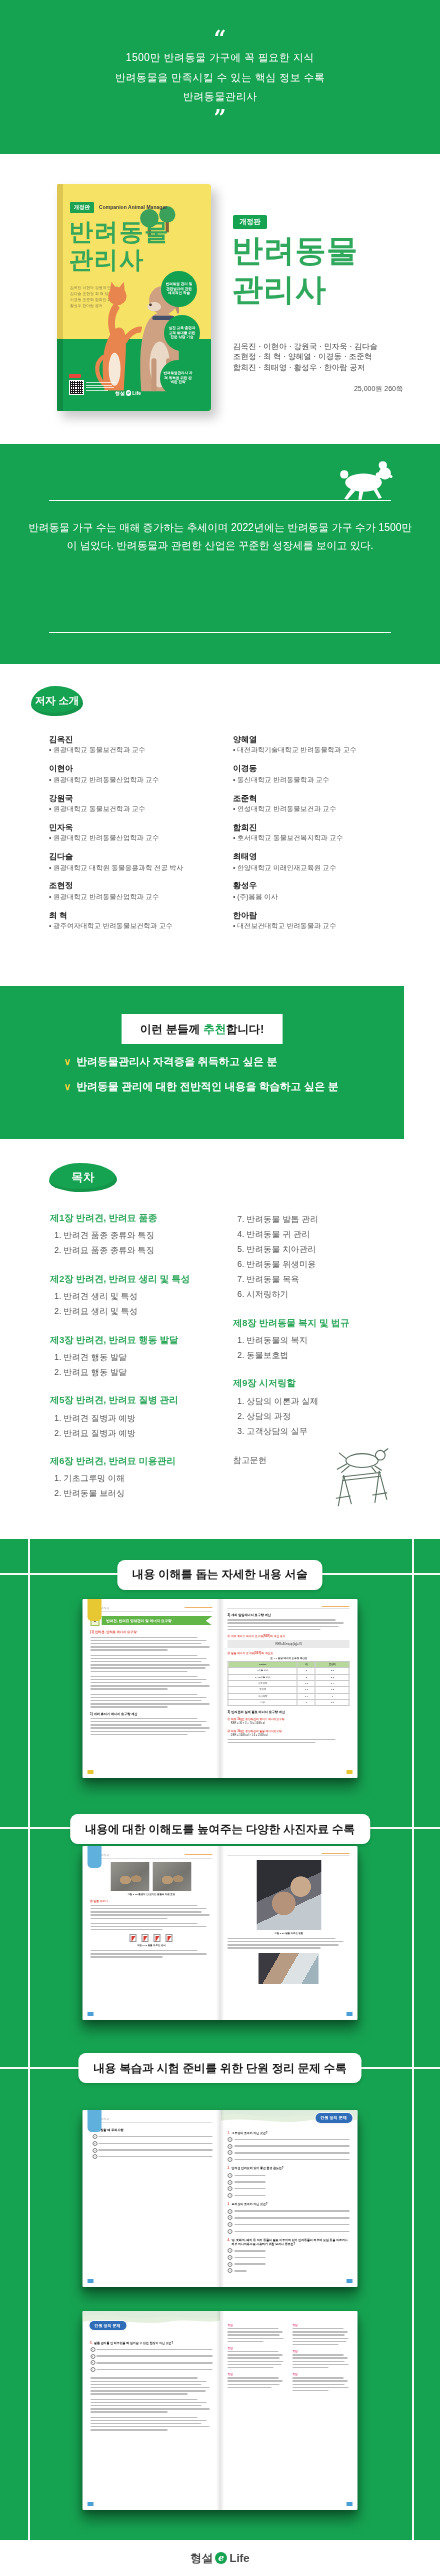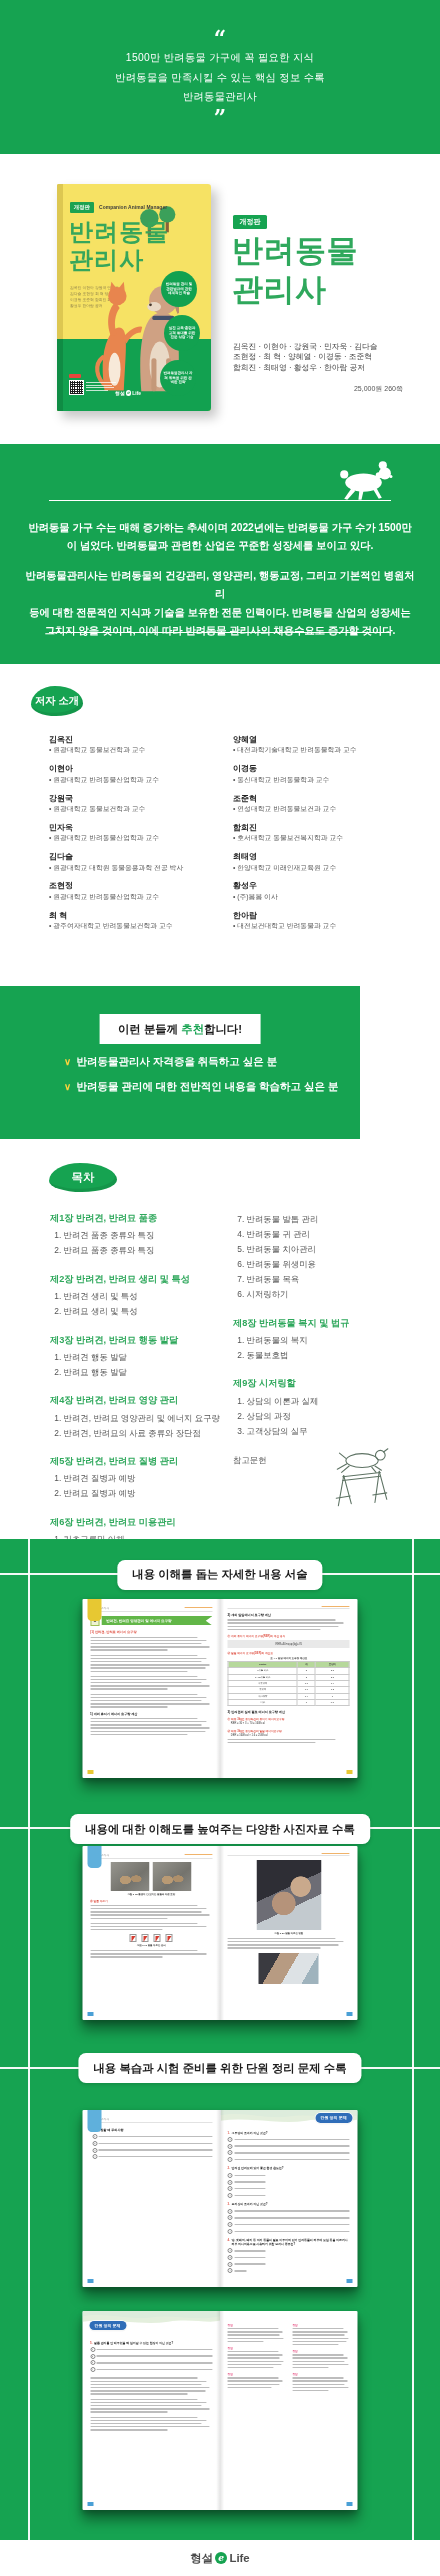--- a/index.html
+++ b/index.html
@@ -49,34 +49,34 @@
                 font-size:4.3px;line-height:5.4px;text-align:center;font-style:italic;font-family:"DejaVu Serif",serif;}
 
   .info-badge{left:233px;top:61px;background:var(--green);color:#fff;font-size:7px;font-weight:bold;padding:2.2px 6.5px;border-radius:1.6px;}
   .info-title{left:232px;top:77px;font-size:31px;line-height:39px;font-weight:800;color:var(--title-green);letter-spacing:0.5px;}
   .info-authors{left:233px;top:188px;font-size:7.8px;line-height:10.3px;color:#444;}
   .info-price{left:233px;top:230px;width:170px;text-align:right;font-size:7px;color:#555;}
 
   
   .sec-intro{top:444px;left:0;width:440px;height:220px;background:var(--green);}
   .hr-white{height:1.1px;background:#fff;}
-  .intro-p{left:21.6px;width:397px;text-align:center;color:#fff;font-size:10.3px;line-height:18.4px;font-weight:bold;}
+  .intro-p{left:21.6px;width:397px;text-align:center;color:#fff;font-size:10.3px;line-height:18.4px;}
 
   
   .sec-authors{top:664px;left:0;width:440px;height:322px;background:#fff;}
   .blob{background:var(--green);color:#fff;font-weight:bold;display:flex;align-items:center;justify-content:center;
         border-radius:46% 54% 52% 48% / 62% 58% 42% 38%;box-shadow:inset -2.2px -3.2px 0 rgba(0,0,0,.08);}
   .auth-col{width:179px;}
   .auth-entry{margin-bottom:7.6px;}
   .auth-name{font-size:8px;font-weight:bold;color:#222;line-height:11.4px;}
   .auth-affil{font-size:6.8px;color:#555;line-height:10.3px;}
   .auth-affil::before{content:"• ";color:#555;}
 
   
-  .sec-reco{top:986px;left:0;width:360px;height:153px;background:var(--green);}
+  .sec-reco{top:986px;left:0;width:404px;height:153px;background:var(--green);}
   .reco-box{left:50%;transform:translateX(-50%);top:28px;background:#fff;padding:7.6px 18.4px;font-size:11.4px;font-weight:800;color:#1c1c1c;white-space:nowrap;}
   .reco-box .hl{color:var(--green);}
   .reco-item{left:64px;color:#fff;font-size:10.5px;font-weight:bold;display:flex;gap:5.4px;align-items:baseline;}
   .reco-check{color:var(--check-yellow);font-size:9.7px;font-weight:bold;}
 
   
   .sec-toc{top:1139px;left:0;width:440px;height:400px;background:#fff;}
   .toc-col{top:73px;}
   .toc-group{margin-bottom:14.6px;}
   .toc-ch{font-size:9.2px;font-weight:bold;color:#2fa85c;line-height:13px;margin-bottom:3.2px;}
@@ -260,25 +260,20 @@
       <path d="M44,54 L30,74 L36,76 L52,58 Z" fill="#fff"></path>
       <path d="M86,54 L98,74 L104,72 L94,54 Z" fill="#fff"></path>
       <path d="M60,56 L58,76 L64,76 L68,58 Z" fill="#fff"></path>
       <circle cx="122" cy="30" r="3" fill="#fff"></circle>
     </svg>
     <div class="abs hr-white" style="left:49px;top:56px;width:342px;"></div>
     <div class="abs intro-p" style="top:75px;">
       <div>반려동물 가구 수는 매해 증가하는 추세이며 2022년에는 반려동물 가구 수가 1500만</div>
       <div>이 넘었다. 반려동물과 관련한 산업은 꾸준한 성장세를 보이고 있다.</div>
     </div>
-    <div class="abs intro-p" style="top:123px;">
-      <div>반려동물관리사는 반려동물의 건강관리, 영양관리, 행동교정, 그리고 기본적인 병원처리</div>
-      <div>등에 대한 전문적인 지식과 기술을 보유한 전문 인력이다. 반려동물 산업의 성장세는</div>
-      <div>그치지 않을 것이며, 이에 따라 반려동물 관리사의 채용수요도 증가할 것이다.</div>
-    </div>
     <div class="abs hr-white" style="left:49px;top:188px;width:342px;"></div>
   </section>
 
   <section class="abs sec-authors">
     <div class="abs blob" style="left:31px;top:21.6px;width:52px;height:30px;font-size:10.3px;">저자 소개</div>
     <div class="abs auth-col" style="left:49px;top:70px;">
       <div class="auth-entry">
           <div class="auth-name">김옥진</div>
           <div class="auth-affil">원광대학교 동물보건학과 교수</div>
         </div>
@@ -363,25 +358,20 @@
         </div>
       <div class="toc-group">
           <div class="toc-ch">제2장 반려견, 반려묘 생리 및 특성</div>
           <div class="toc-item">1. 반려견 생리 및 특성</div>
           <div class="toc-item">2. 반려묘 생리 및 특성</div>
         </div>
       <div class="toc-group">
           <div class="toc-ch">제3장 반려견, 반려묘 행동 발달</div>
           <div class="toc-item">1. 반려견 행동 발달</div>
           <div class="toc-item">2. 반려묘 행동 발달</div>
-        </div>
-      <div class="toc-group">
-          <div class="toc-ch">제4장 반려견, 반려묘 영양 관리</div>
-          <div class="toc-item">1. 반려견, 반려묘 영양관리 및 에너지 요구량</div>
-          <div class="toc-item">2. 반려견, 반려묘의 사료 종류와 장단점</div>
         </div>
       <div class="toc-group">
           <div class="toc-ch">제5장 반려견, 반려묘 질병 관리</div>
           <div class="toc-item">1. 반려견 질병과 예방</div>
           <div class="toc-item">2. 반려묘 질병과 예방</div>
         </div>
       <div class="toc-group">
           <div class="toc-ch">제6장 반려견, 반려묘 미용관리</div>
           <div class="toc-item">1. 기초그루밍 이해</div>
           <div class="toc-item">2. 반려동물 브러싱</div>

